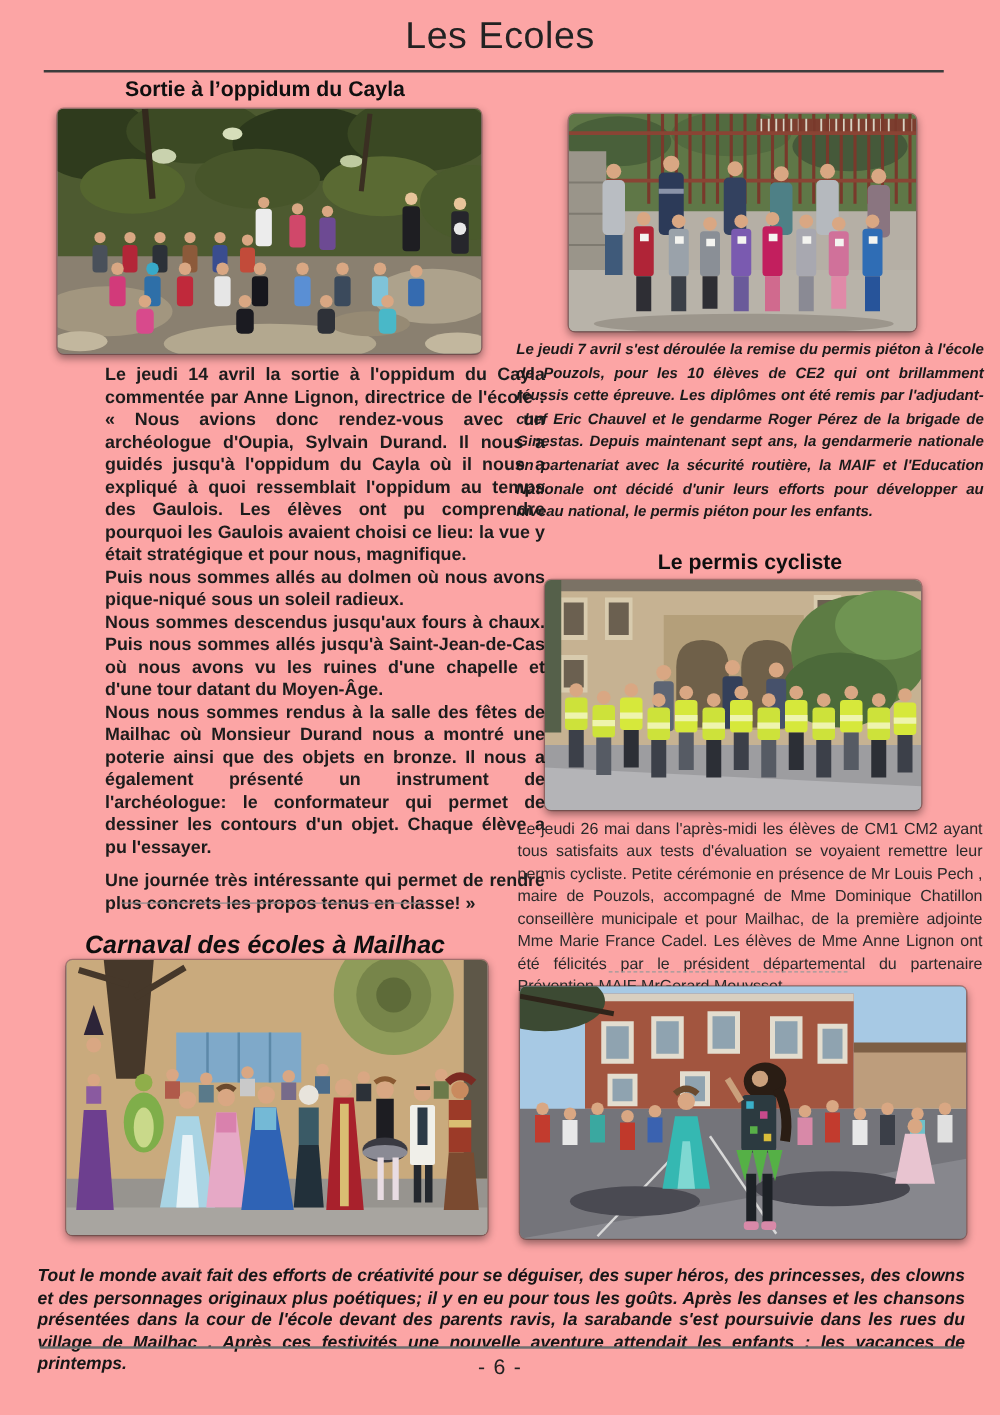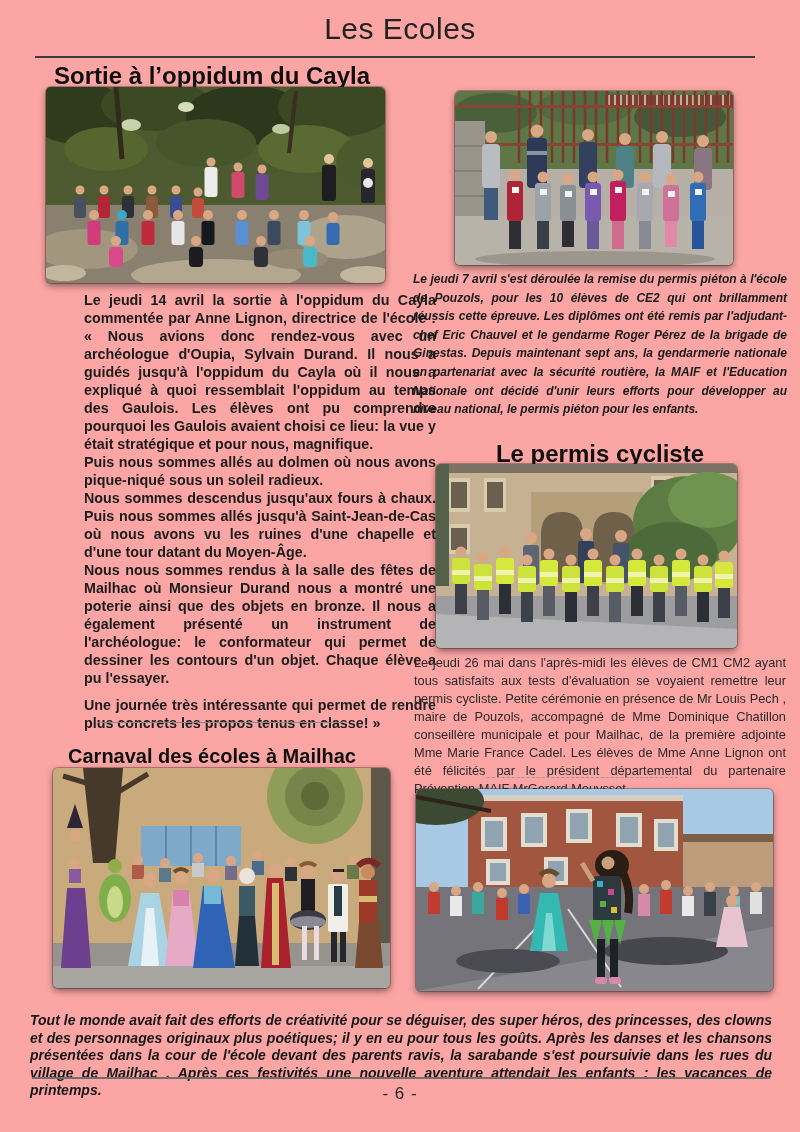--- a/index.html
+++ b/index.html
@@ -9,21 +9,21 @@
     color:#1b1b1b; overflow:hidden;
   }
   .page-title {
     position:absolute; top:12px; left:0; width:100%; text-align:center;
     font-size:30px; font-weight:400; letter-spacing:.5px; color:#222;
   }
   .rule { position:absolute; height:0; border-top:2px solid #3c3c3c; }
   .rule-bottom { border-top:2px solid #6f6f6f; }
   .h-col {
     position:absolute; text-align:center; font-weight:700;
-    font-size:24px; color:#0f0f0f; white-space:nowrap;
+    font-size:17px; color:#0f0f0f; white-space:nowrap;
   }
   .photo {
     position:absolute; border-radius:5px; overflow:hidden;
     box-shadow:0 3px 7px rgba(0,0,0,.45), 0 0 0 1px rgba(50,45,40,.35);
     background:#888;
   }
   .photo svg { display:block; width:100%; height:100%; }
   .body-left {
     position:absolute; left:36px; top:291px; width:352px;
     font-size:14.3px; line-height:18px; font-weight:600;
@@ -159,21 +159,21 @@
   <div class="body-left">
     <p>Le jeudi 14 avril la sortie à l'oppidum du Cayla commentée par Anne Lignon, directrice de l'école : « Nous avions donc rendez-vous avec un archéologue d'Oupia, Sylvain Durand. Il nous a guidés jusqu'à l'oppidum du Cayla où il nous a expliqué à quoi ressemblait l'oppidum au temps des Gaulois. Les élèves ont pu comprendre pourquoi les Gaulois avaient choisi ce lieu: la vue y était stratégique et pour nous, magnifique.</p>
     <p>Puis nous sommes allés au dolmen où nous avons pique-niqué sous un soleil radieux.</p>
     <p>Nous sommes descendus jusqu'aux fours à chaux. Puis nous sommes allés jusqu'à Saint-Jean-de-Cas où nous avons vu les ruines d'une chapelle et d'une tour datant du Moyen-Âge.</p>
     <p>Nous nous sommes rendus à la salle des fêtes de Mailhac où Monsieur Durand nous a montré une poterie ainsi que des objets en bronze. Il nous a également présenté un instrument de l'archéologue: le conformateur qui permet de dessiner les contours d'un objet. Chaque élève a pu l'essayer.</p>
     <p class="gap-top">Une journée très intéressante qui permet de rendre plus concrets les propos tenus en classe! »</p>
   </div>
 
   <div class="divider-solid"></div>
 
-  <div class="h-col" style="left:36px; top:745px; width:352px; font-size:20px;">Carnaval des écoles  à Mailhac</div>
+  <div class="h-col" style="left:36px; top:745px; width:352px; font-size:20px;font-style:italic;">Carnaval des écoles  à Mailhac</div>
 
   <div class="photo" style="left:53px; top:768px; width:337px; height:220px;">
     <svg viewBox="0 0 337 220" preserveAspectRatio="none">
       <rect width="337" height="220" fill="#c9aa7d"></rect>
       <polygon points="30,0 70,0 62,95 40,95" fill="#46382a"></polygon>
       <path d="M50,20 L10,8 M55,30 L95,6" stroke="#46382a" stroke-width="5" fill="none"></path>
       <circle cx="262" cy="28" r="48" fill="#8f9c5a"></circle>
       <circle cx="262" cy="28" r="30" fill="#77854a"></circle>
       <circle cx="262" cy="28" r="14" fill="#5e6b39"></circle>
       <rect x="318" y="0" width="19" height="175" fill="#5e5748"></rect>

